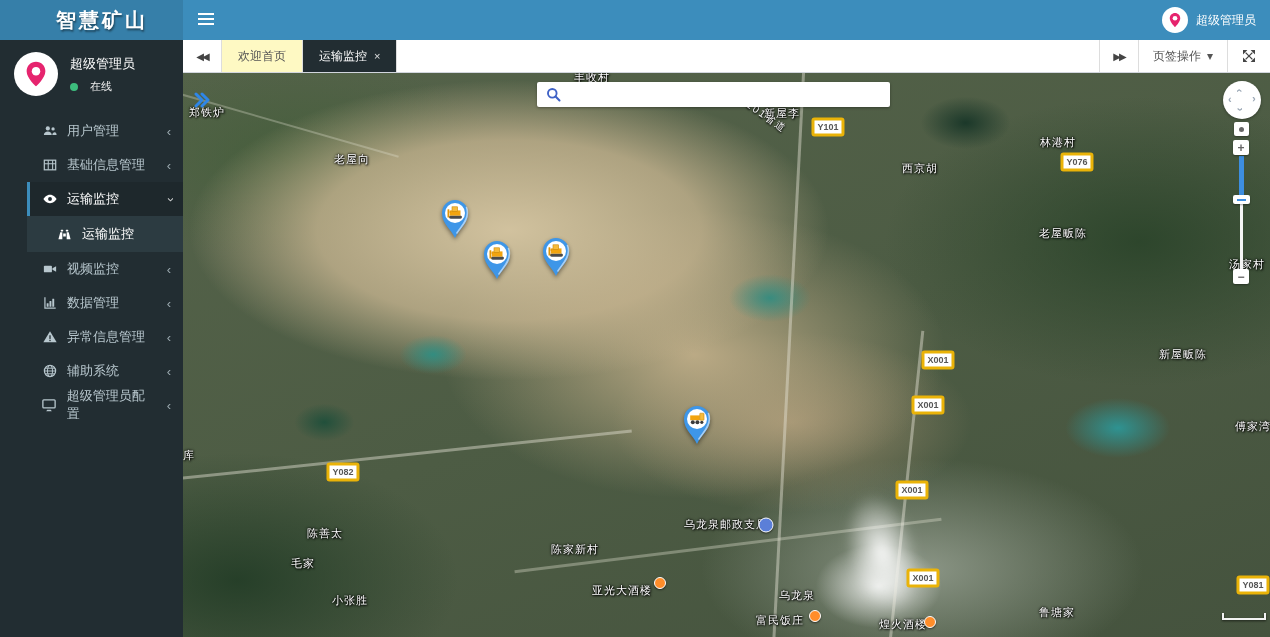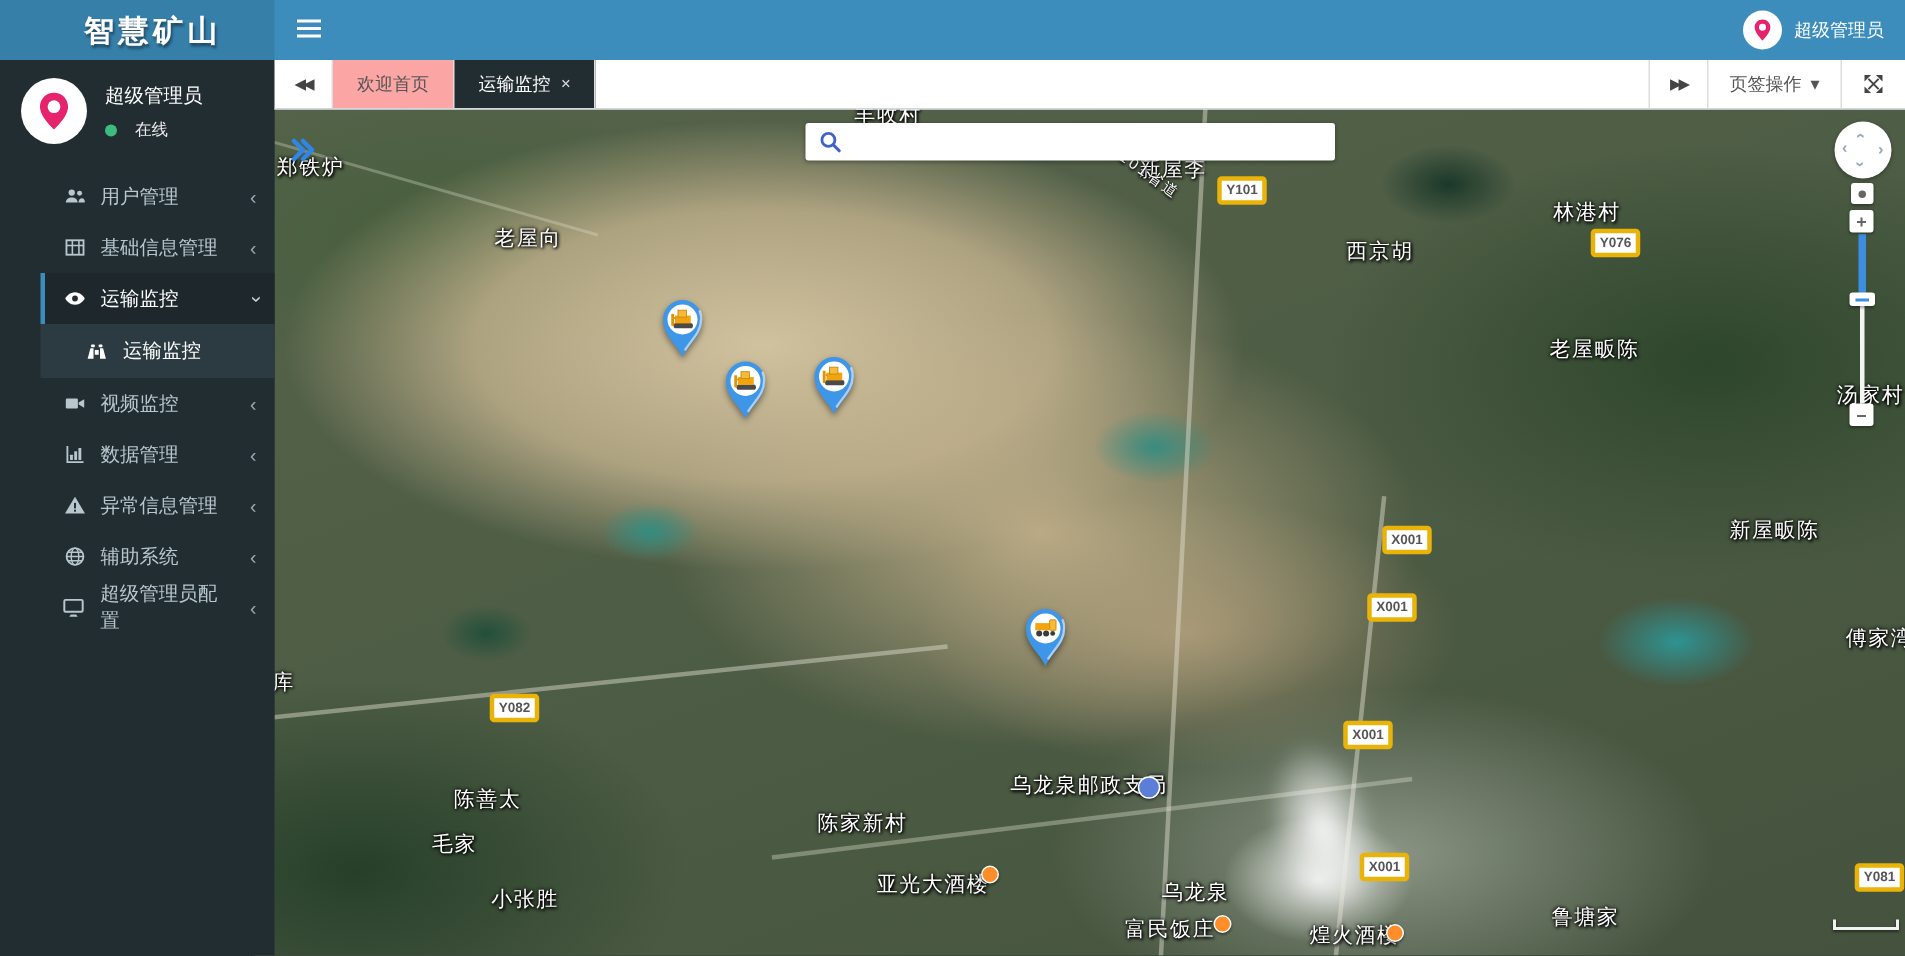--- a/index.html
+++ b/index.html
@@ -44,21 +44,21 @@
     background:#2c3b41;color:#fff;font-size:13px;cursor:pointer;
   }
   .submenu-item .mi-icon{width:15px;height:15px;display:inline-flex;}
   
   .tabbar{
     position:absolute;left:183px;top:40px;width:1087px;height:32px;background:#fff;
     border-bottom:1px solid #d2d6de;display:flex;align-items:stretch;z-index:30;font-size:12px;color:#555;
   }
   .tnav{width:38px;display:flex;align-items:center;justify-content:center;border-right:1px solid #ddd;cursor:pointer;letter-spacing:-2px;font-size:10px;color:#444;}
   .tnav.right{border-right:none;border-left:1px solid #ddd;}
-  .tab{display:flex;align-items:center;gap:7px;padding:0 16px;border-right:1px solid #ddd;background:#fca5a5;cursor:pointer;white-space:nowrap;}
+  .tab{display:flex;align-items:center;gap:7px;padding:0 16px;border-right:1px solid #ddd;background:#fef9c3;cursor:pointer;white-space:nowrap;}
   .tab.active{background:#222d32;color:#fff;}
   .tab .close{font-size:11px;opacity:.85;cursor:pointer;}
   .tab-spacer{flex:1;}
   .tab-ops{display:flex;align-items:center;gap:6px;padding:0 14px;border-left:1px solid #ddd;cursor:pointer;justify-content:space-between;}
   .tab-full{width:42px;display:flex;align-items:center;justify-content:center;border-left:1px solid #ddd;cursor:pointer;}
   
   .map{position:absolute;left:183px;top:72px;width:1087px;height:565px;overflow:hidden;background:#4d5c44;}
   .map-bg{position:absolute;inset:0;
     background:
       radial-gradient(90px 60px at 64% 91%, rgba(255,255,255,.8), rgba(255,255,255,0) 70%),
@@ -85,21 +85,21 @@
   
   .map-search{
     position:absolute;left:354px;top:10px;width:353px;height:25px;background:#fff;border-radius:2px;
     display:flex;align-items:center;box-shadow:0 1px 3px rgba(0,0,0,.35);z-index:12;
   }
   .map-search input{flex:1;border:none;outline:none;font-size:12px;padding:0 10px;color:#333;background:transparent;font-family:inherit;}
   .map-search input::placeholder{color:#9a9a9a;}
   .search-btn{width:32px;height:25px;display:flex;align-items:center;justify-content:center;cursor:pointer;}
   
   .map-label{
-    position:absolute;transform:translate(-50%,-50%);color:#fff;font-size:14px;letter-spacing:1px;white-space:nowrap;
+    position:absolute;transform:translate(-50%,-50%);color:#fff;font-size:11px;letter-spacing:1px;white-space:nowrap;
     text-shadow:0 0 2px #000,0 0 3px #000,1px 1px 2px rgba(0,0,0,.9);z-index:5;
   }
   .road-badge{
     position:absolute;transform:translate(-50%,-50%);background:#fff;border:3px solid #eab308;border-radius:3px;
     font-size:9px;font-weight:bold;color:#555;padding:0 3px;height:13px;line-height:12px;z-index:5;white-space:nowrap;
   }
   .road-label-rot{position:absolute;color:#fff;font-size:10px;letter-spacing:2px;white-space:nowrap;
     text-shadow:0 0 2px #000,1px 1px 2px #000;z-index:5;}
   .poi{position:absolute;transform:translate(-50%,-50%);border-radius:50%;border:1.5px solid #fff;box-shadow:0 1px 2px rgba(0,0,0,.5);z-index:6;}
   .vehicle{position:absolute;z-index:10;filter:drop-shadow(0 2px 2px rgba(0,0,0,.45));}

